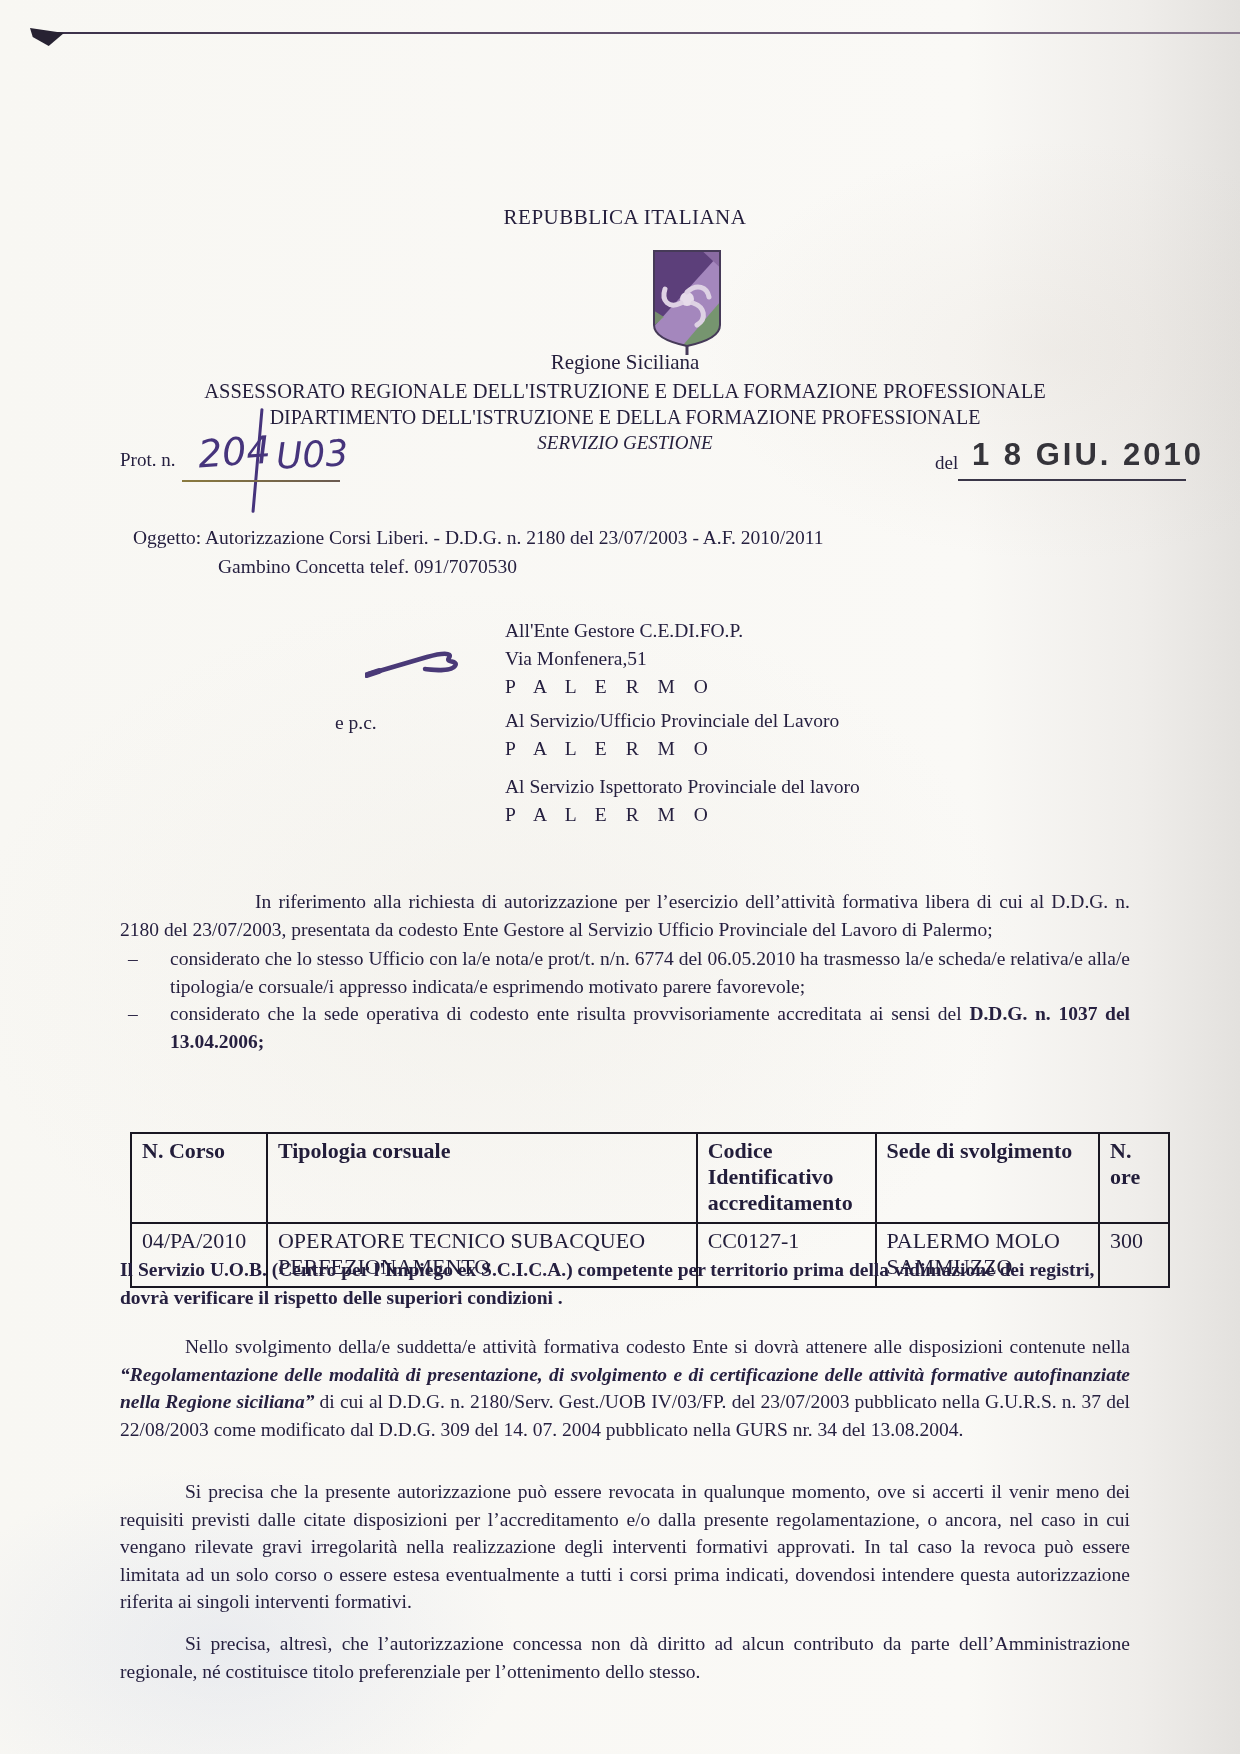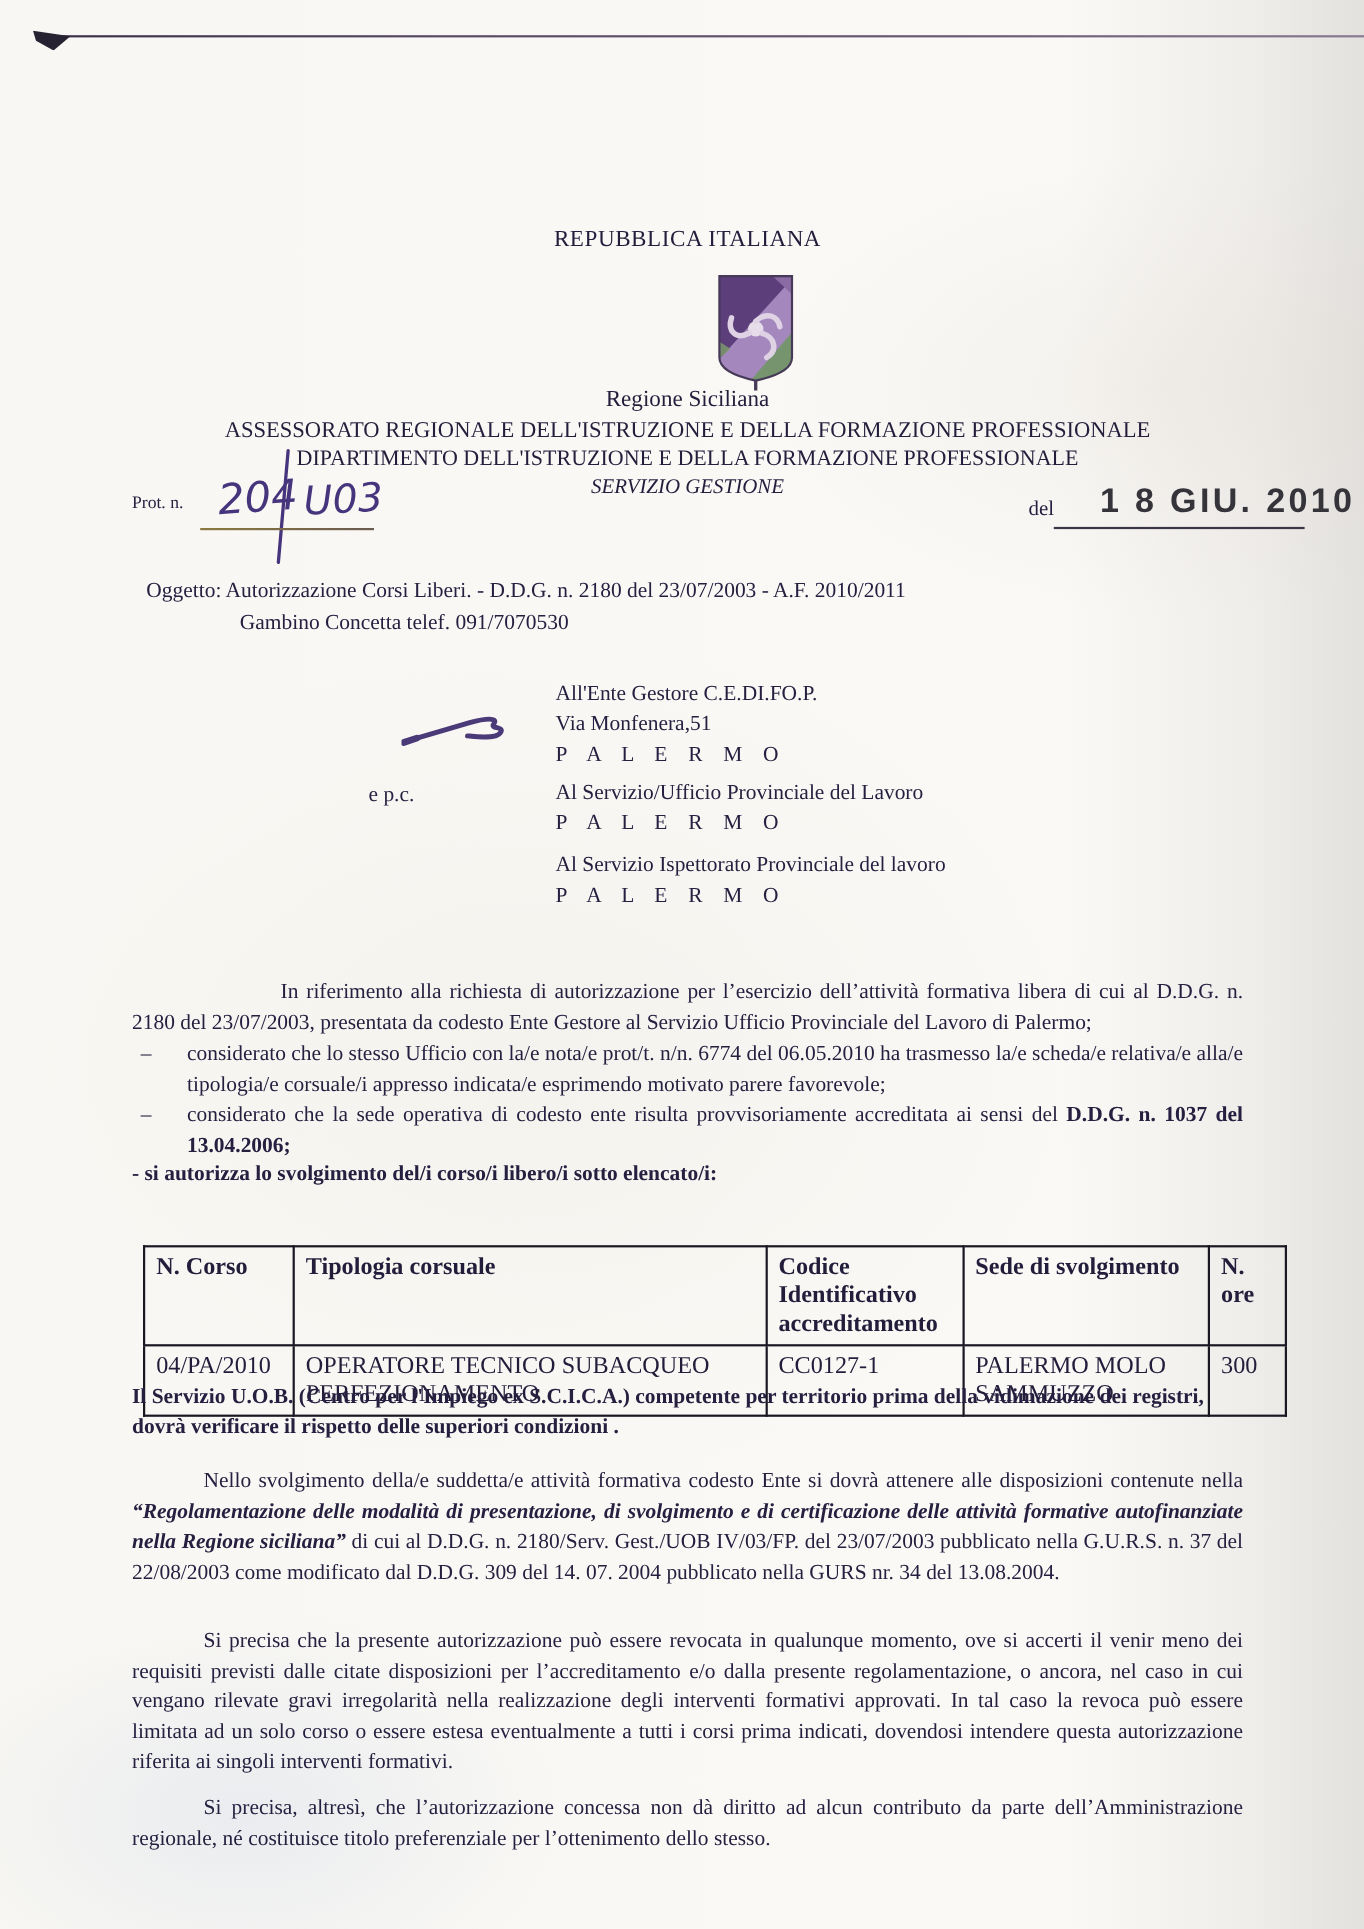--- a/index.html
+++ b/index.html
@@ -19,28 +19,28 @@
   .scan-wedge{position:absolute;left:30px;top:26px;width:34px;height:20px;background:#272232;clip-path:polygon(0 10%,100% 35%,55% 100%,8% 55%);}
   
   .hdr{position:absolute;left:120px;width:1010px;text-align:center;color:#241e3c;}
   .republic{top:205px;font-size:21px;letter-spacing:.5px;}
   .emblem{position:absolute;left:648px;top:247px;width:78px;height:110px;}
   .region{top:350px;font-size:21px;}
   .assessorato{top:380px;font-size:20.5px;}
   .dipartimento{top:406px;font-size:20px;}
   .servizio{top:432px;font-size:19px;font-style:italic;}
   
-  .prot-label{left:120px;top:449px;font-size:16px;text-align:center;}
+  .prot-label{left:120px;top:449px;font-size:19px;text-align:center;}
   .hand{font-family:"DejaVu Sans",sans-serif;font-style:italic;color:#46347c;}
   .hand-204{left:198px;top:430px;font-size:38px;transform:rotate(-4deg);}
   .hand-u03{left:276px;top:434px;font-size:36px;transform:rotate(-3deg);}
   .hand-slash{left:256px;top:408px;width:3px;height:105px;background:#46347c;transform:rotate(5deg);border-radius:2px;}
   .prot-underline{left:182px;top:480px;width:158px;height:2px;background:linear-gradient(90deg,#8a7a3f,#6a5a50);}
   .date-label{left:935px;top:452px;font-size:19px;}
-  .date-stamp{left:1000px;top:437px;font-family:"Liberation Sans",sans-serif;font-weight:bold;font-size:31px;letter-spacing:3px;color:#35343a;}
+  .date-stamp{left:972px;top:437px;font-family:"Liberation Sans",sans-serif;font-weight:bold;font-size:31px;letter-spacing:3px;color:#35343a;}
   .date-underline{left:958px;top:479px;width:228px;height:2px;background:#3a3648;}
   
   .subject1{left:133px;top:527px;font-size:19.5px;}
   .subject2{left:218px;top:556px;font-size:19.5px;}
   
   .rcpt{font-size:19.5px;}
   .to1{left:505px;top:620px;}
   .to2{left:505px;top:648px;}
   .city{letter-spacing:7px;}
   .to3{left:505px;top:676px;}
@@ -143,21 +143,20 @@
     <div class="bullet">
       <span class="dash">–</span>
       <span>considerato che lo stesso Ufficio  con la/e nota/e prot/t. n/n. 6774  del  06.05.2010  ha trasmesso la/e scheda/e relativa/e alla/e tipologia/e corsuale/i appresso indicata/e esprimendo motivato parere favorevole;</span>
     </div>
     <div class="bullet">
       <span class="dash">–</span>
       <span>considerato che la sede operativa di codesto ente risulta provvisoriamente accreditata ai sensi del </span><b>D.D.G. n. 1037 del 13.04.2006;</b>
     </div>
   </div>
 
-  <div class="abs bodyblock p-auth">- si autorizza lo svolgimento del/i corso/i libero/i sotto elencato/i:</div>
 
   <table class="course">
     <colgroup>
         <col class="col1">
         <col class="col2">
         <col class="col3">
         <col class="col4">
         <col class="col5">
       </colgroup>
     <thead>

